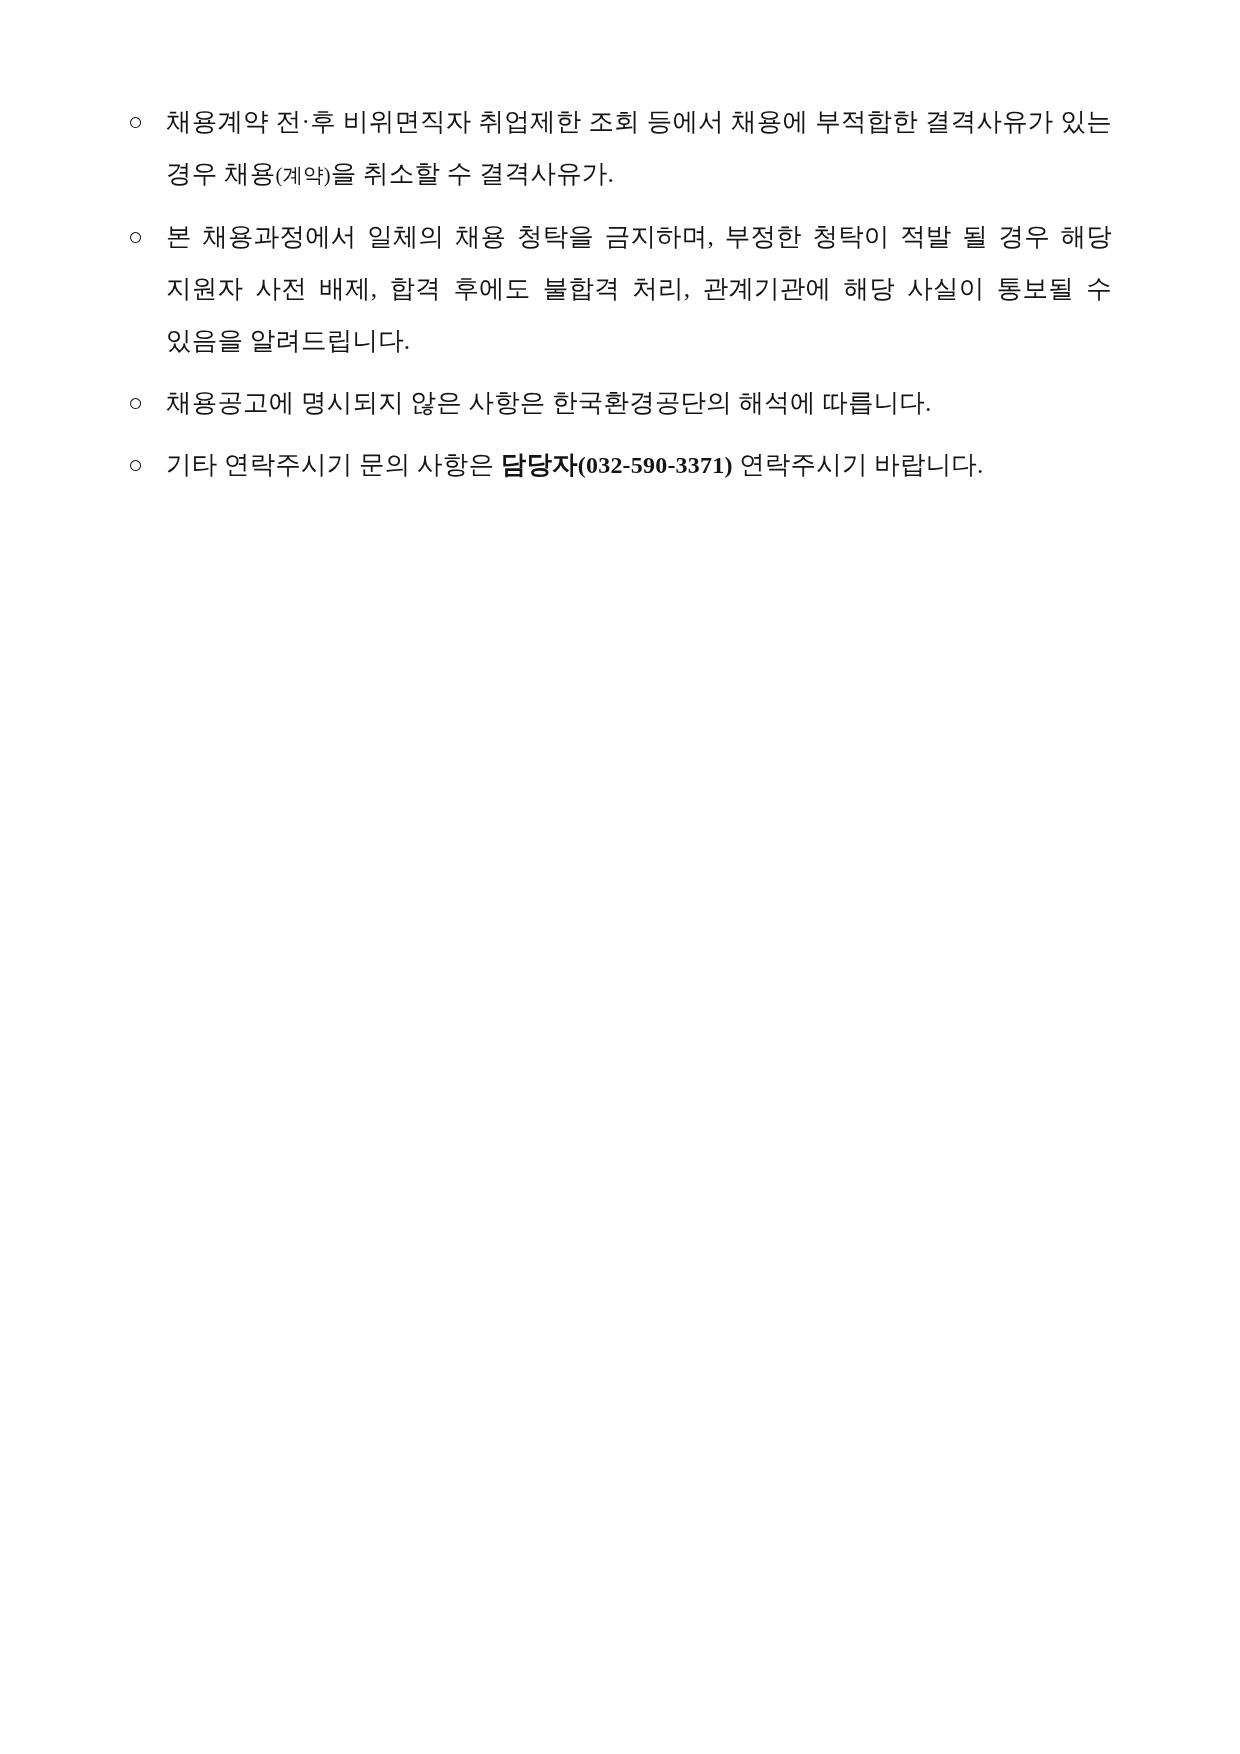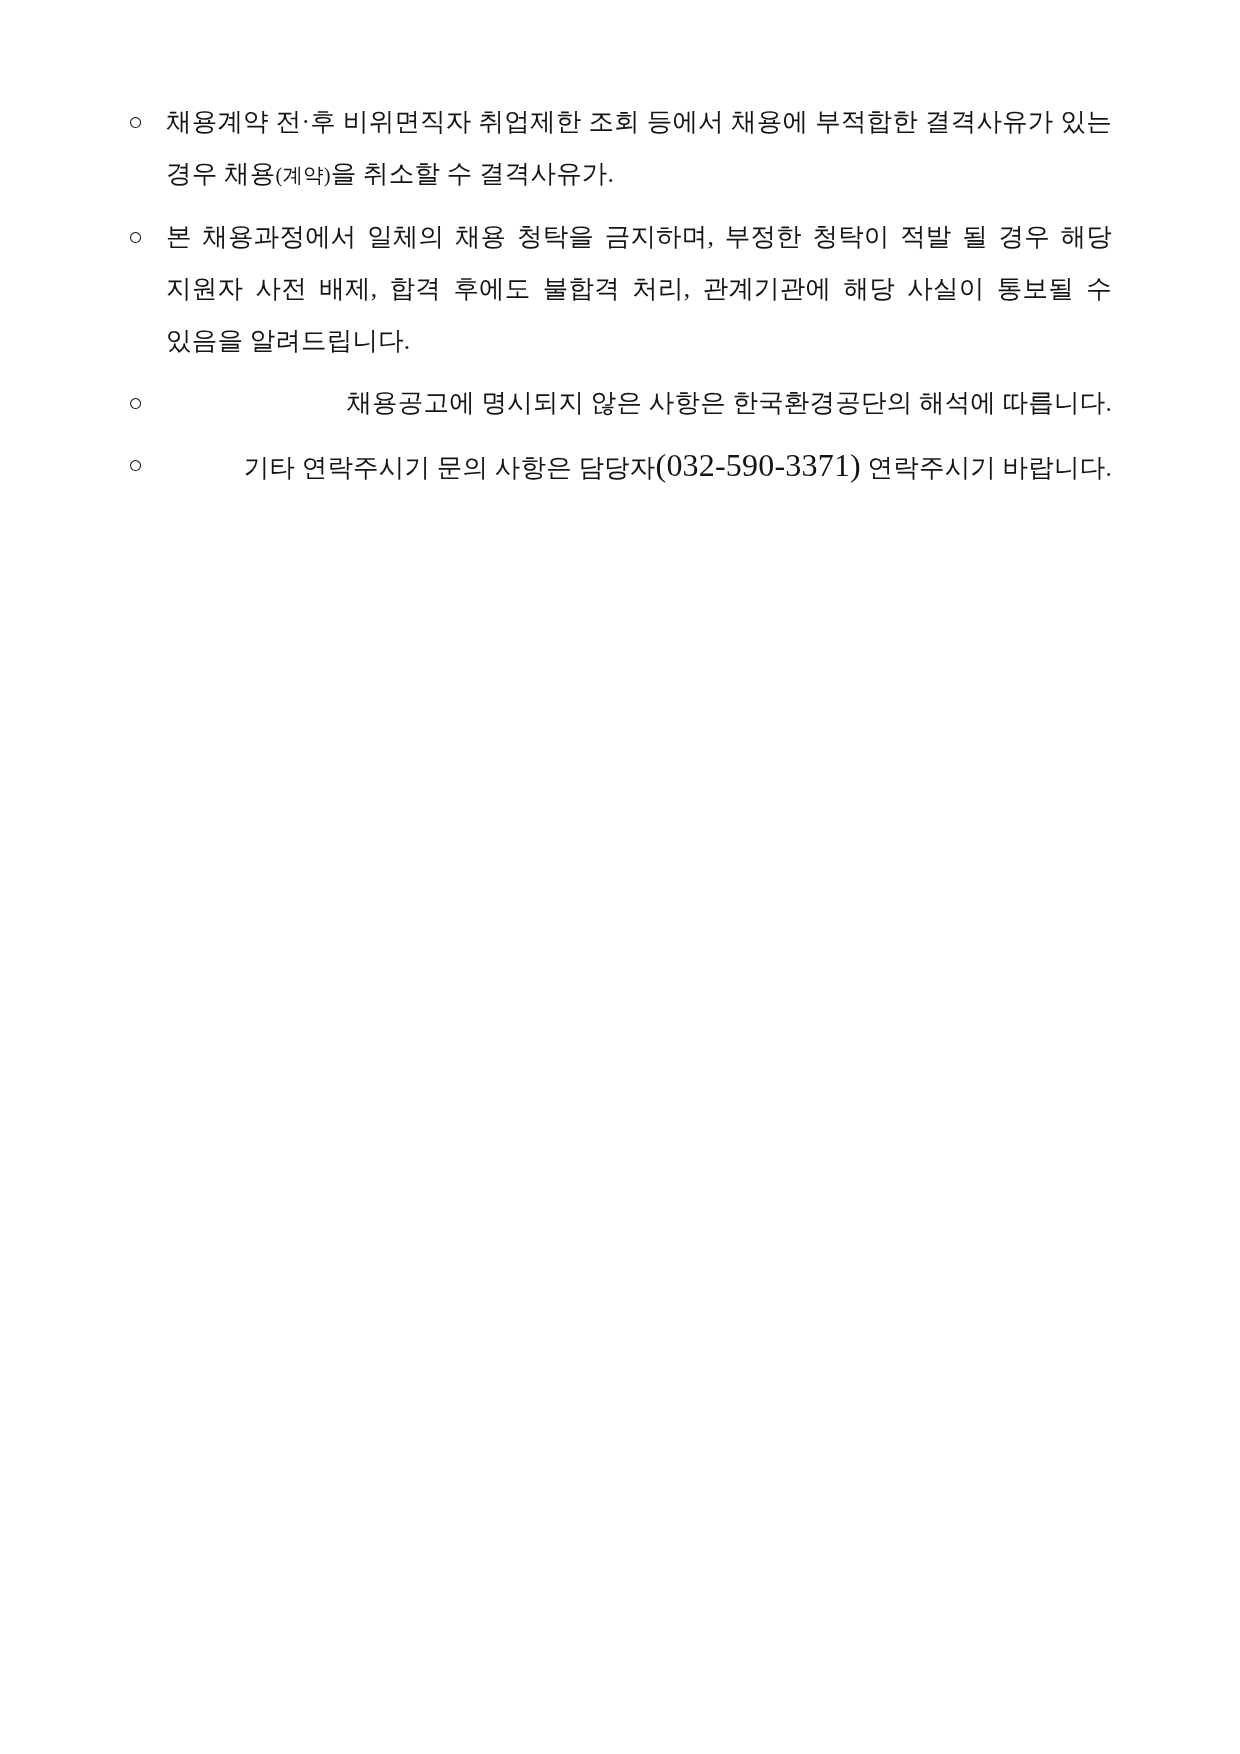--- a/index.html
+++ b/index.html
@@ -46,31 +46,31 @@
   .bullet-body {
     flex: 1 1 auto;
     font-size: 25.5px;
     line-height: 52px;
     letter-spacing: 0.2px;
     text-align: justify;
     text-justify: inter-character;
     word-break: keep-all;
   }
   .bullet-body.no-justify {
-    text-align: right;
+    text-align: left;
   }
   .sm {
     font-size: 20.5px;
     margin-top: 11px;
   }
   .bold {
-    font-weight: normal;
+    font-weight: bold;
   }
   .phone {
-    font-size: 32px;
+    font-size: 24px;
   }
 </style>
 </head>
 <body>
 
 <div class="page">
   <div class="content">
 
     <div class="bullet-item">
       <div class="bullet-marker">○</div>

